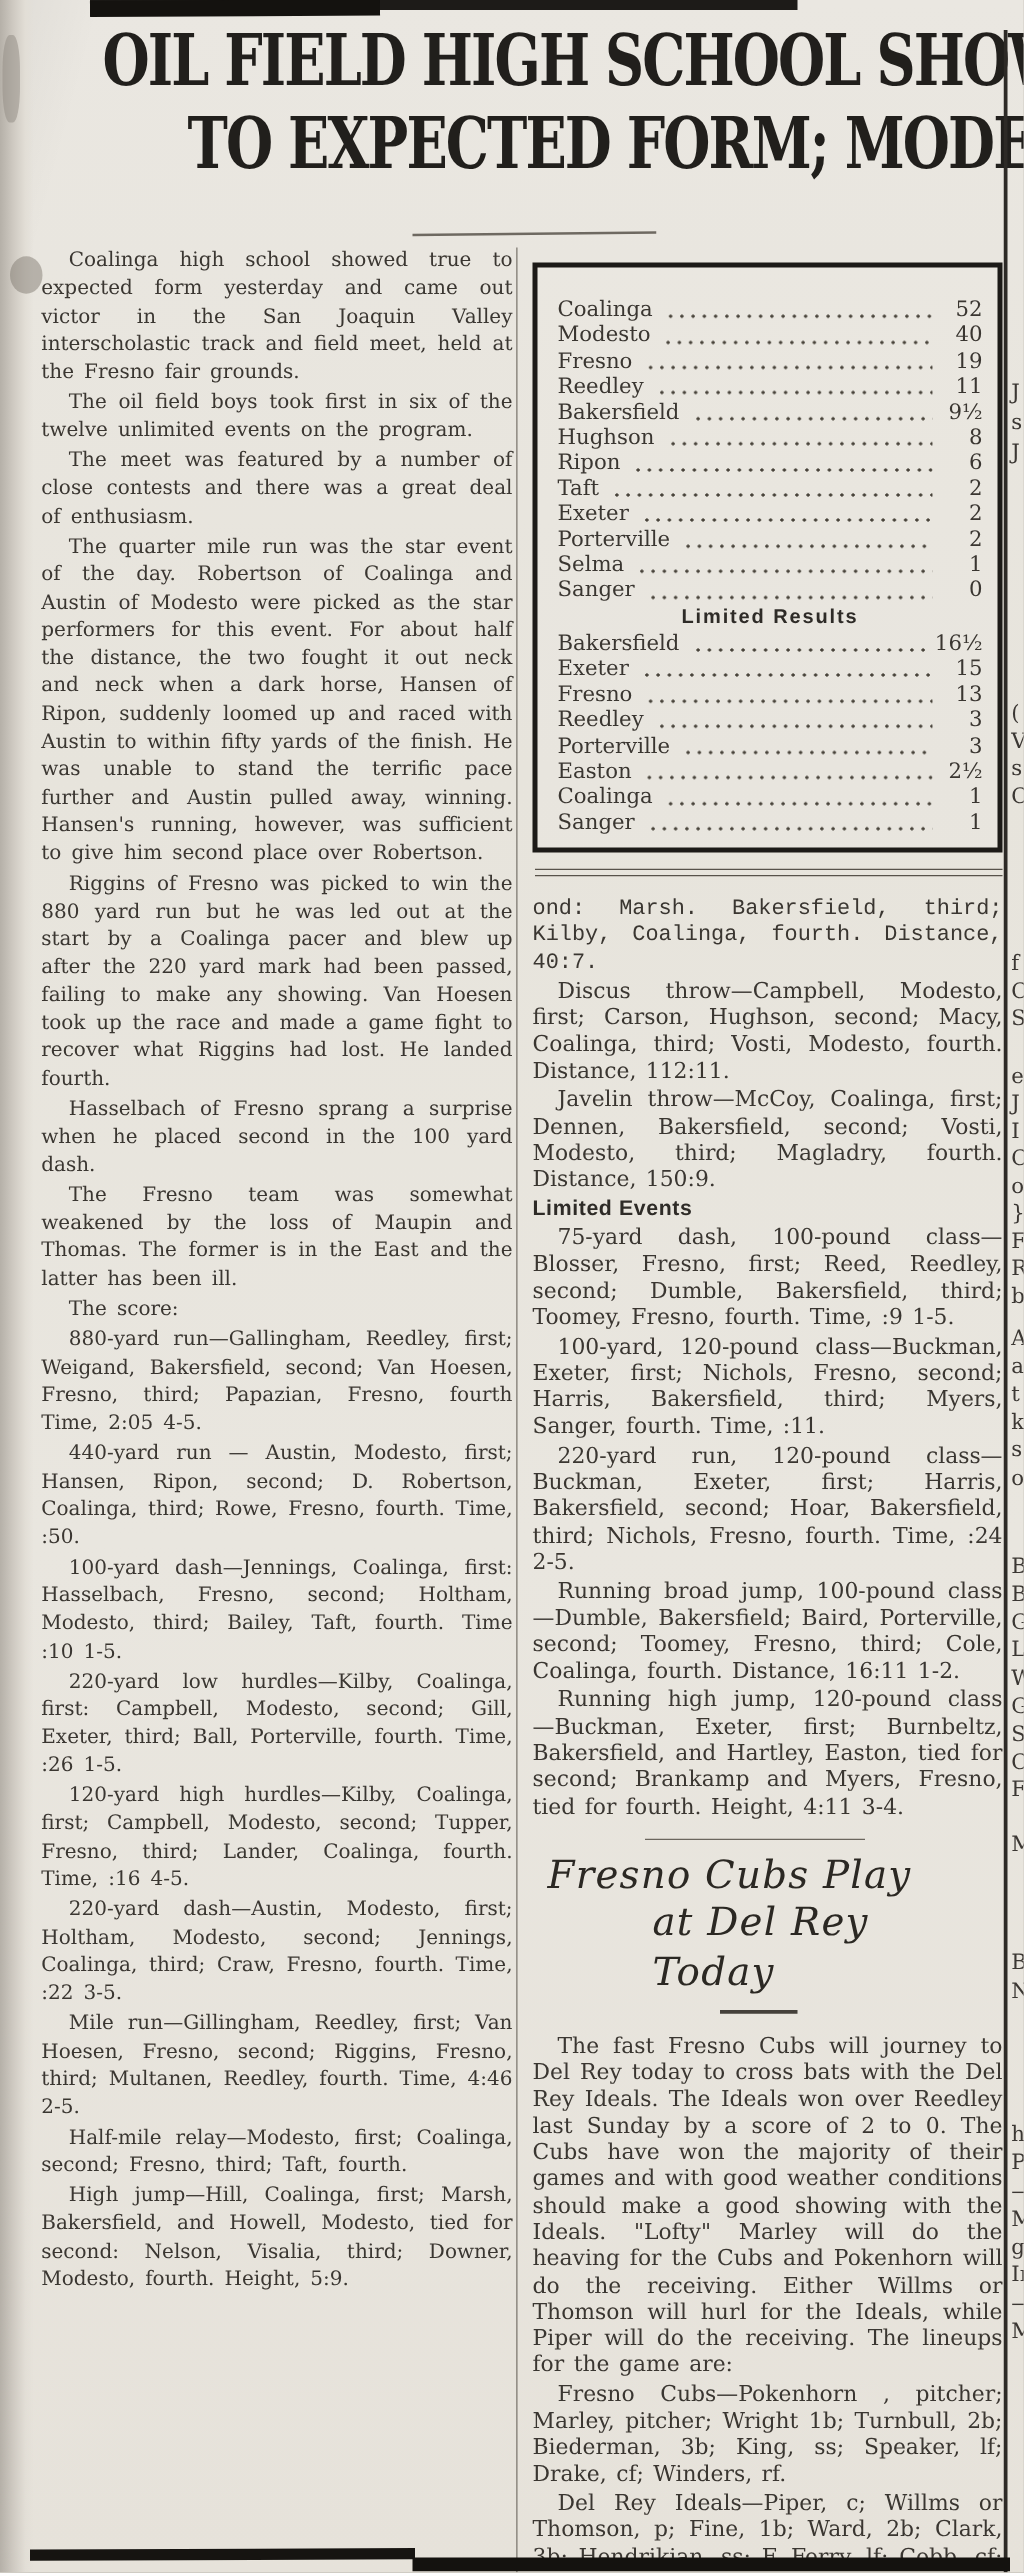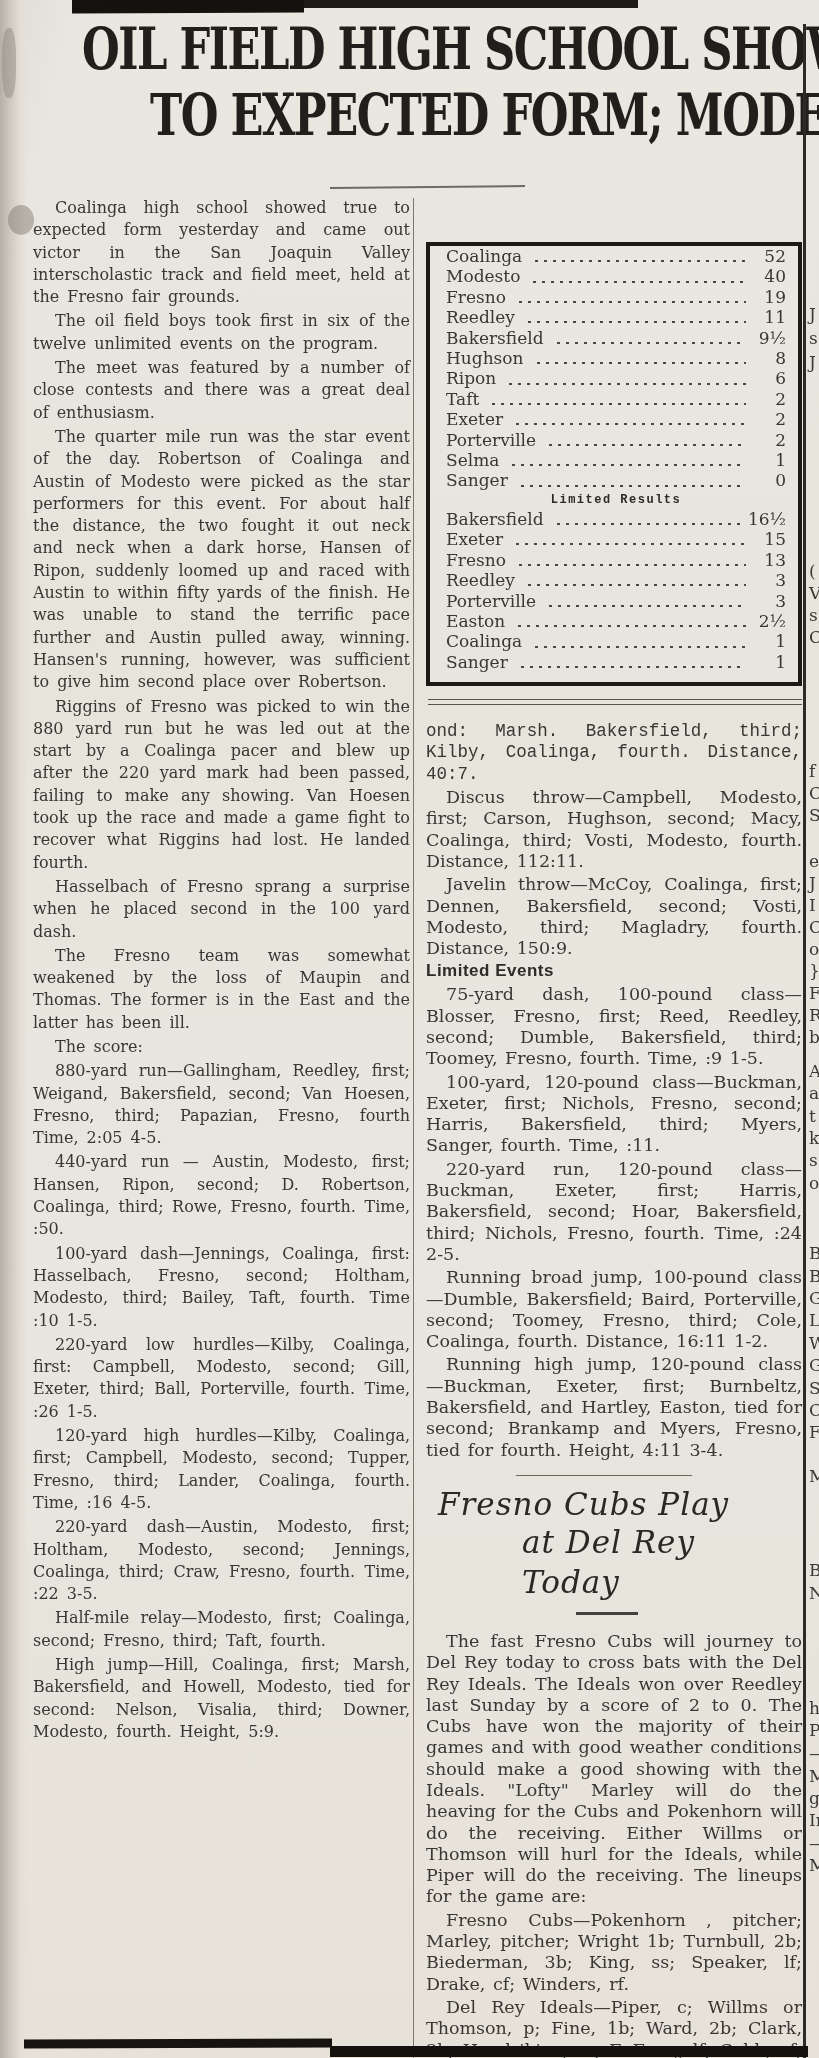--- a/index.html
+++ b/index.html
@@ -40,35 +40,34 @@
   }
   .col-right { position:absolute; left:426px; top:210px; width:376px; }
   .col-right p.body-p {
     margin:0 0 2px 0; text-indent:20px; text-align:justify;
     font-size:17.5px; line-height:21.3px; word-spacing:2px; color:#3a3631;
   }
   .col-right p.no-indent { text-indent:0;font-family:Liberation Mono, monospace; }
 
   
   .score-box {
-    border:4px solid #1c1a17; padding:0 12px 10px 16px; margin-bottom:13px;
+    border:4px solid #1c1a17; padding:24px 12px 10px 16px; margin-bottom:13px;
     background:rgba(255,255,255,0.06);
-    margin-top:32px;
   }
   .score-row { display:flex; align-items:baseline; font-size:17px; line-height:20.4px; color:#3a3631; }
   .score-row .team { white-space:nowrap; }
   .score-row .leader {
     flex:1; height:14px; margin:0 6px 0 10px; align-self:flex-end;
     background-image:radial-gradient(circle, #474239 1.1px, rgba(0,0,0,0) 1.5px);
     background-size:9px 8px; background-repeat:repeat-x; background-position:0 80%;
   }
   .score-row .pts { min-width:34px; text-align:right; white-space:nowrap; }
   .limited-results-heading {
-    text-align:center; font-family:Liberation Mono, monospace; font-weight:bold;
-    font-size:12px; letter-spacing:1.5px; color:#2e2b27; margin:2px 0 2px 0;
+    text-align:center; font-family:Liberation Sans, sans-serif; font-weight:bold;
+    font-size:16px; letter-spacing:1.5px; color:#2e2b27; margin:2px 0 2px 0;
   }
   .double-rule { height:4px; border-top:1.5px solid #57524a; border-bottom:1.5px solid #57524a; margin:0 0 16px 2px; }
   .limited-events-heading {
     font-family:"Liberation Sans", sans-serif; font-weight:bold; font-size:17px;
     letter-spacing:0.5px; color:#2e2b27; margin:2px 0 3px 0;
   }
 
   
   .cubs-top-rule { width:176px; height:1px; background:#6b665e; margin:14px 0 10px 90px; }
   .cubs-headline { font-style:italic; font-weight:normal; color:#2b2823; }
@@ -153,20 +152,21 @@
       <p class="">Riggins of Fresno was picked to win the 880 yard run but he was led out at the start by a Coalinga pacer and blew up after the 220 yard mark had been passed, failing to make any showing. Van Hoesen took up the race and made a game fight to recover what Riggins had lost. He landed fourth.</p>
       <p class="">Hasselbach of Fresno sprang a surprise when he placed second in the 100 yard dash.</p>
       <p class="">The Fresno team was somewhat weakened by the loss of Maupin and Thomas. The former is in the East and the latter has been ill.</p>
       <p class="">The score:</p>
       <p class="">880-yard run—Gallingham, Reedley, first; Weigand, Bakersfield, second; Van Hoesen, Fresno, third; Papazian, Fresno, fourth Time, 2:05 4-5.</p>
       <p class="">440-yard run — Austin, Modesto, first; Hansen, Ripon, second; D. Robertson, Coalinga, third; Rowe, Fresno, fourth. Time, :50.</p>
       <p class="">100-yard dash—Jennings, Coalinga, first: Hasselbach, Fresno, second; Holtham, Modesto, third; Bailey, Taft, fourth. Time :10 1-5.</p>
       <p class="">220-yard low hurdles—Kilby, Coalinga, first: Campbell, Modesto, second; Gill, Exeter, third; Ball, Porterville, fourth. Time, :26 1-5.</p>
       <p class="">120-yard high hurdles—Kilby, Coalinga, first; Campbell, Modesto, second; Tupper, Fresno, third; Lander, Coalinga, fourth. Time, :16 4-5.</p>
       <p class="">220-yard dash—Austin, Modesto, first; Holtham, Modesto, second; Jennings, Coalinga, third; Craw, Fresno, fourth. Time, :22 3-5.</p>
+      <p class="">Mile run—Gillingham, Reedley, first; Van Hoesen, Fresno, second; Riggins, Fresno, third; Multanen, Reedley, fourth. Time, 4:46 2-5.</p>
       <p class="">Half-mile relay—Modesto, first; Coalinga, second; Fresno, third; Taft, fourth.</p>
       <p class="">High jump—Hill, Coalinga, first; Marsh, Bakersfield, and Howell, Modesto, tied for second: Nelson, Visalia, third; Downer, Modesto, fourth. Height, 5:9.</p>
     </div>
 
   <div class="col-right">
     <div class="score-box">
       <div>
           <div class="score-row">
             <span class="team">Coalinga</span>
             <span class="leader"></span>

